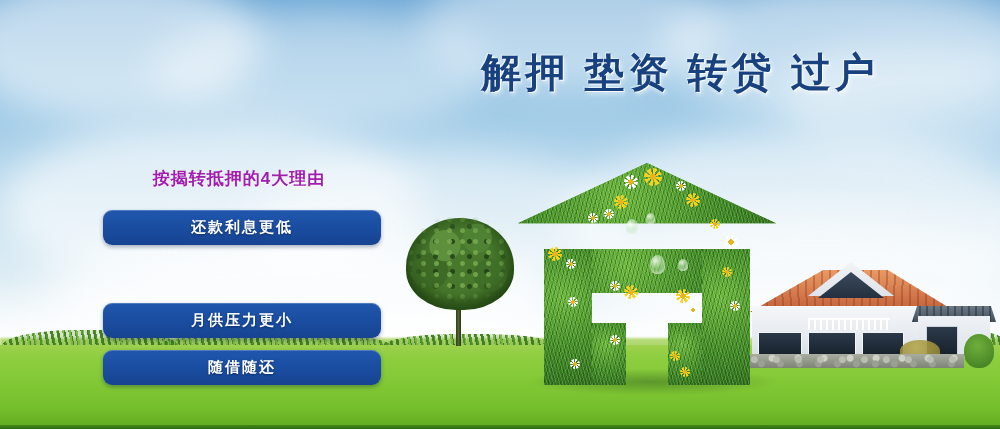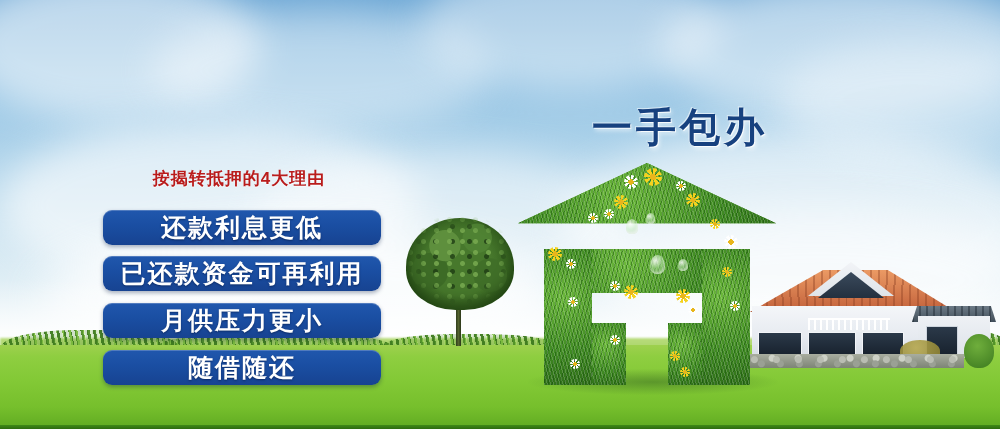--- a/index.html
+++ b/index.html
@@ -222,21 +222,21 @@
       -1px -1px 0 rgba(10,32,72,.55);
     white-space:nowrap;
   }
   .sub1{
     position:absolute;left:84px;top:140px;width:310px;text-align:center;
     font-size:17px;font-weight:bold;color:#16305c;letter-spacing:.5px;
     text-shadow:0 1px 1px rgba(255,255,255,.8);
   }
   .sub2{
     position:absolute;left:84px;top:167px;width:310px;text-align:center;
-    font-size:17px;font-weight:bold;color:#b91c1c;letter-spacing:1px;
+    font-size:17px;font-weight:bold;color:#a21caf;letter-spacing:1px;
     text-shadow:0 1px 1px rgba(255,255,255,.8);
   }
 
   .rt-line1{
     position:absolute;left:470px;top:45px;width:420px;text-align:center;
     font-size:40px;font-weight:bold;color:#17417f;letter-spacing:4px;
     white-space:nowrap;
     text-shadow:
       1px 1px 0 rgba(255,255,255,.85),
      -1px -1px 0 rgba(255,255,255,.55),
@@ -254,21 +254,21 @@
 
   
   .btn{
     position:absolute;left:103px;width:278px;height:35px;
     border-radius:9px;
     background:linear-gradient(180deg,#2057ad 0%,#1a4ea2 45%,#174391 100%);
     box-shadow:0 2px 4px rgba(10,30,70,.35), inset 0 1px 0 rgba(255,255,255,.22);
     display:flex;align-items:center;justify-content:center;
   }
   .btn span{
-    font-size:25px;font-weight:bold;color:#ffffff;letter-spacing:2px;
+    font-size:15px;font-weight:bold;color:#ffffff;letter-spacing:2px;
     text-shadow:0 1px 2px rgba(0,20,60,.55);
   }
   .btn-1{top:210px;}
   .btn-2{top:256px;}
   .btn-3{top:303px;}
   .btn-4{top:350px;}
 </style>
 </head>
 <body>
 
@@ -356,28 +356,25 @@
     <div class="annex-roof"></div>
     <div class="annex"></div>
     <div class="win" style="left:176px;top:64px;width:30px;height:28px;border-color:#cfd6de;"></div>
     <div class="bushes"></div>
     <div class="bush2"></div>
     <div class="stonewall"></div>
   </div>
 
   <div class="sub2">按揭转抵押的4大理由</div>
 
-  <div class="rt-line2">一手包办</div>
+  <div class="rt-line1">解押 垫资 转贷 过户</div>
 
   <div class="btn btn-1">
     <span>还款利息更低</span>
   </div>
-  <div class="btn btn-2">
-    <span>已还款资金可再利用</span>
-  </div>
   <div class="btn btn-3">
     <span>月供压力更小</span>
   </div>
   <div class="btn btn-4">
     <span>随借随还</span>
   </div>
 
 </div>
 
 </body></html>

